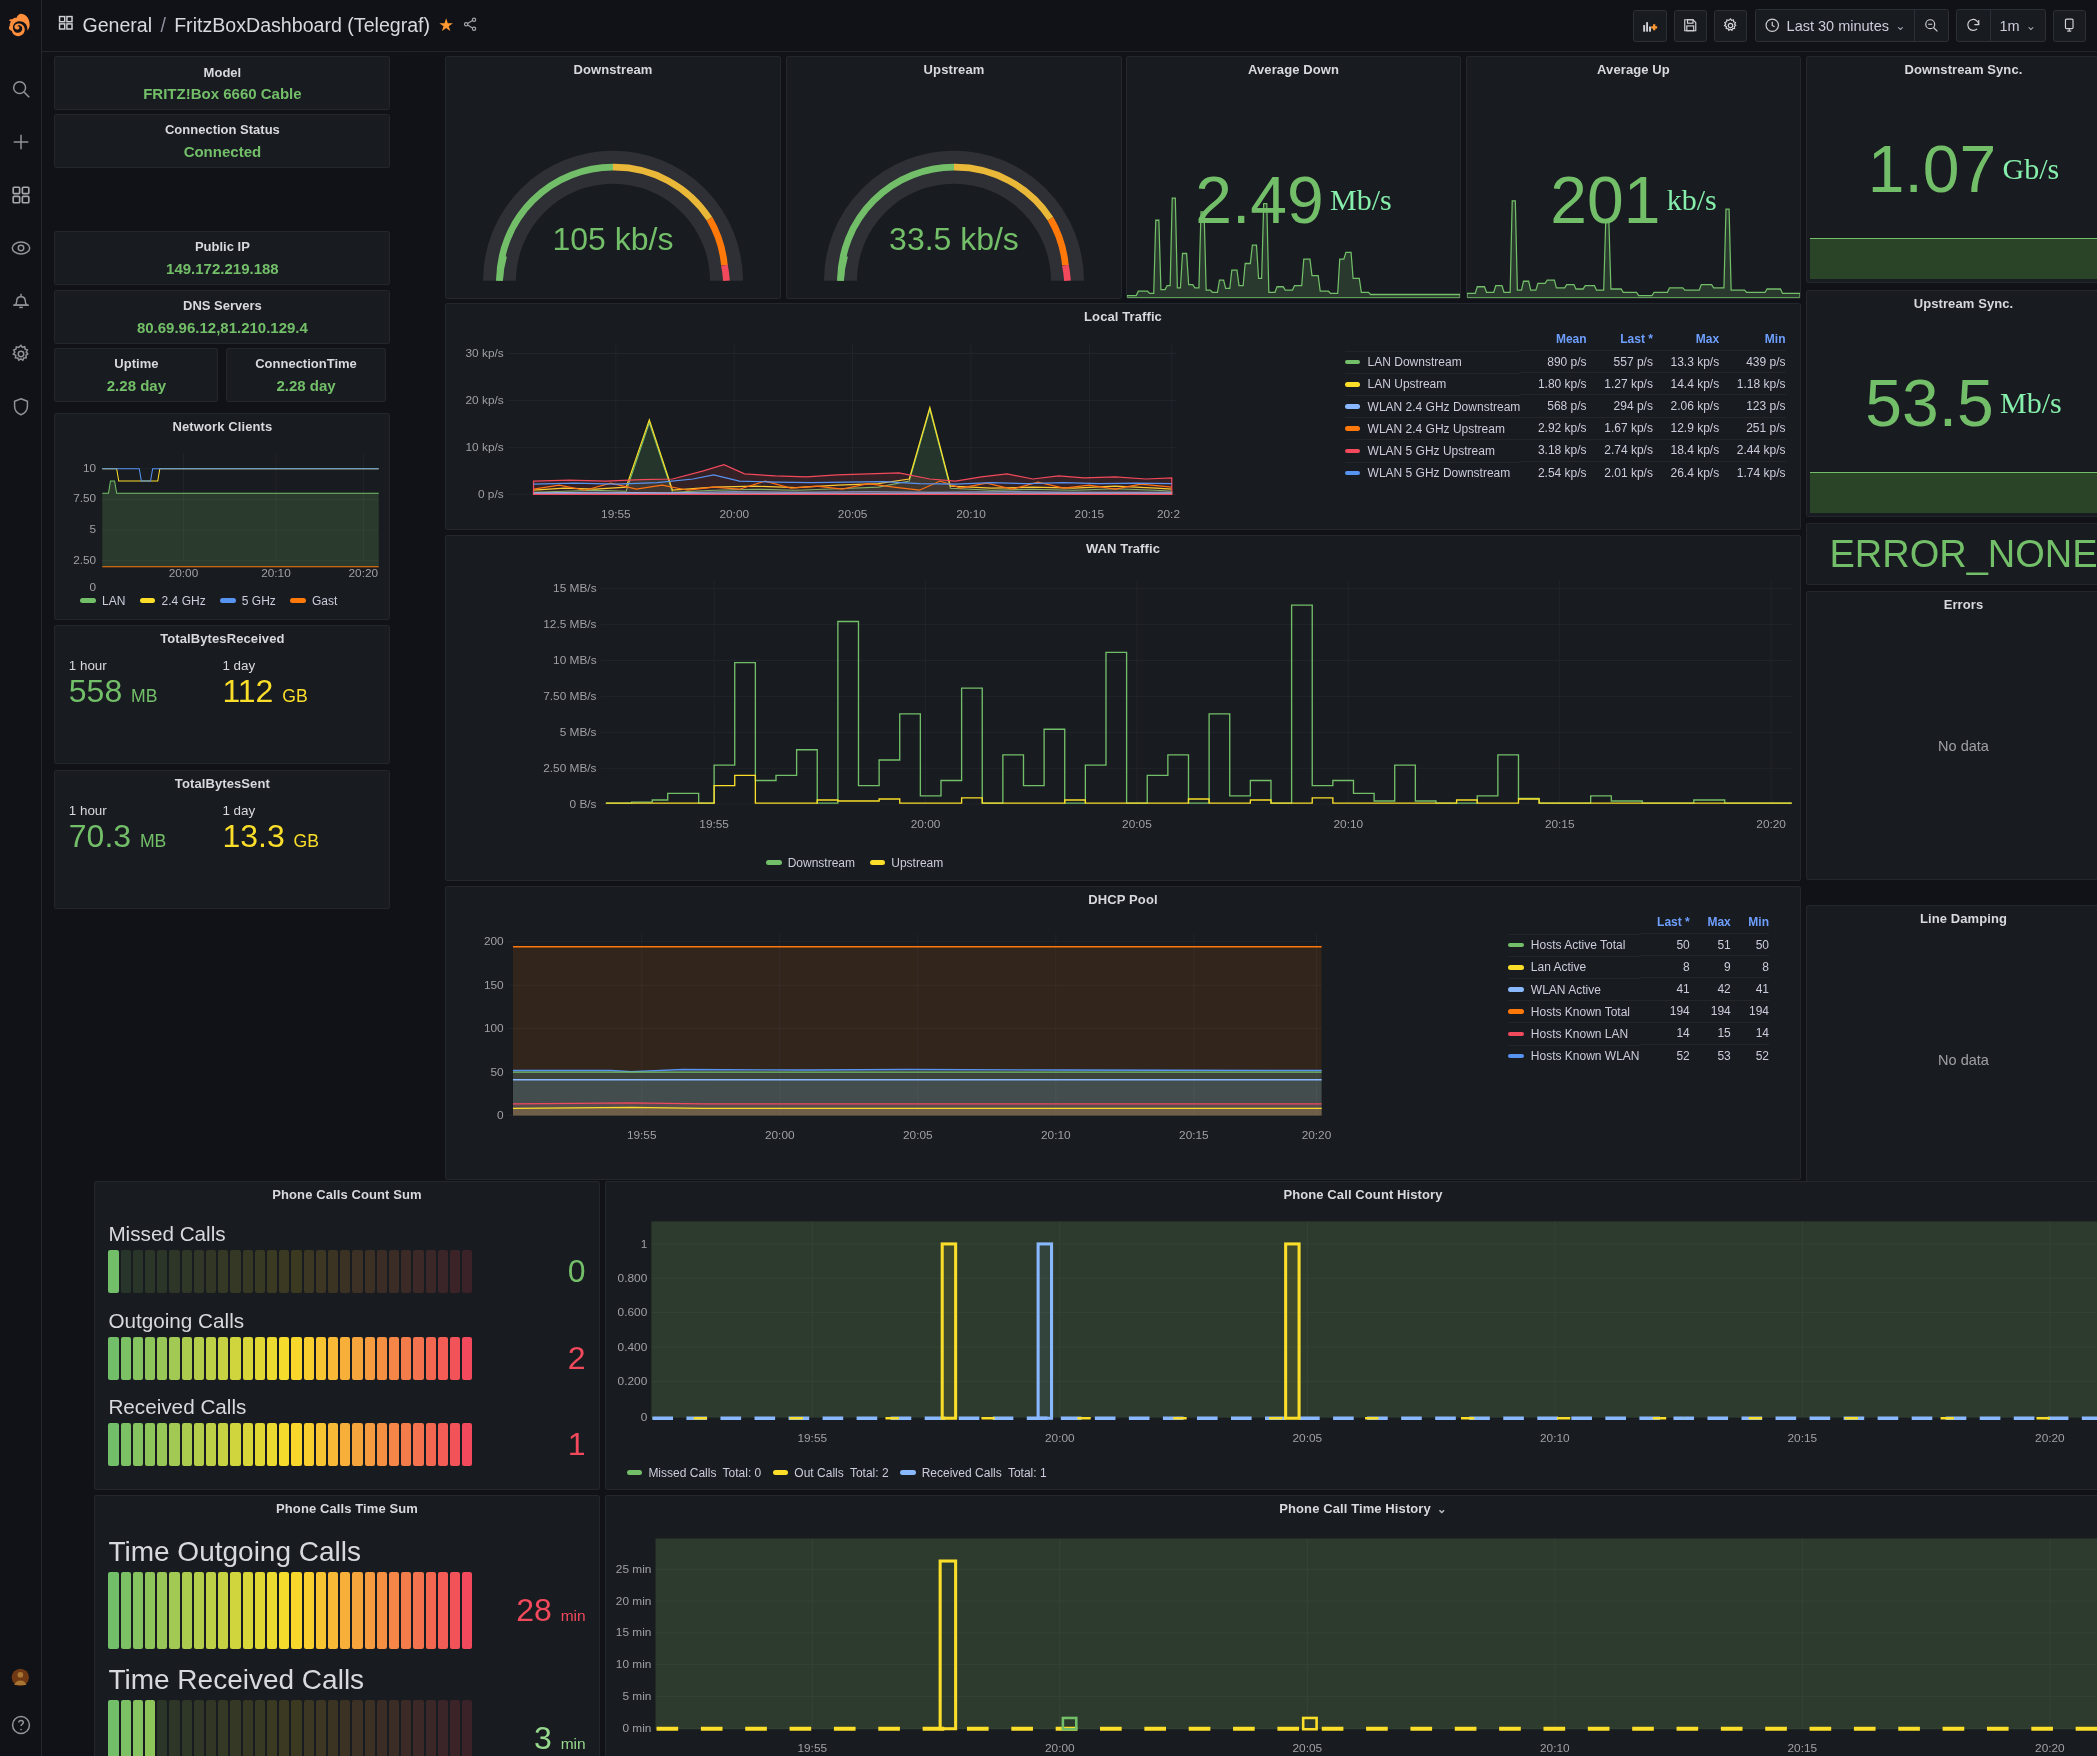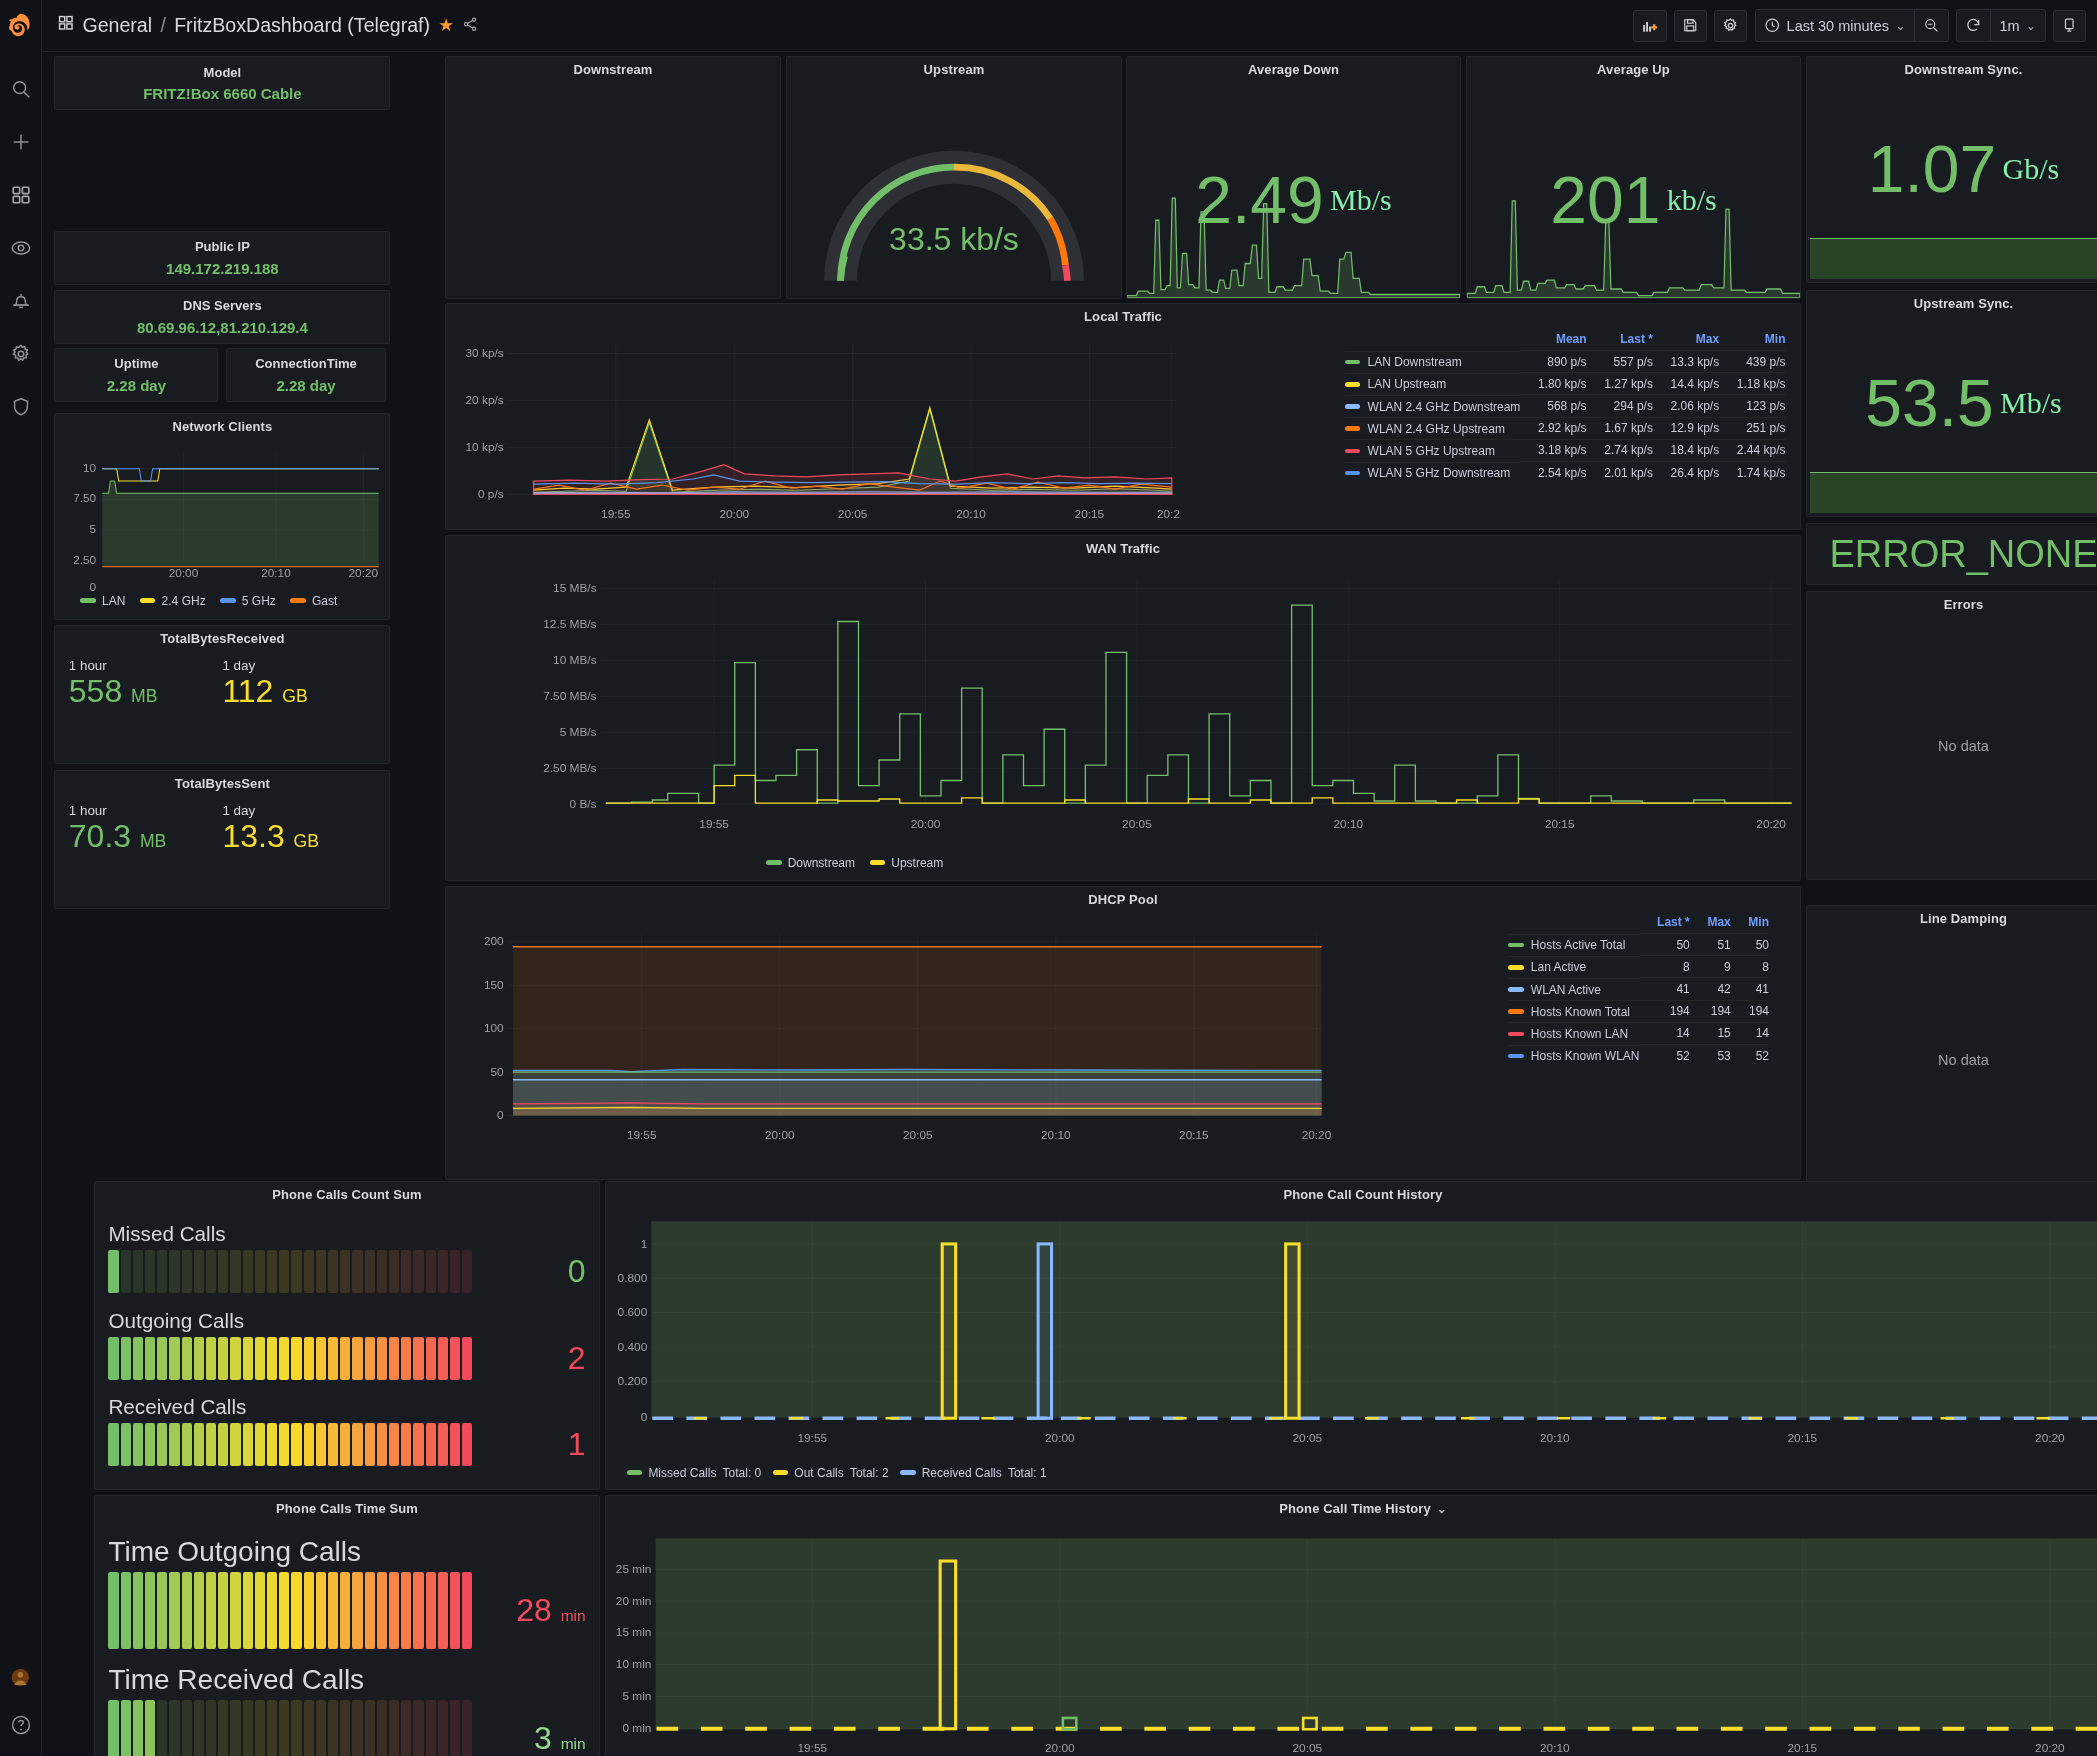--- a/index.html
+++ b/index.html
@@ -284,20 +284,26 @@
     </div>
 
     <div class="board">
 
       <div class="panel" style="left:12.4px;top:4.1px;width:336px;height:54px;">
         <div class="kv">
           <div class="lbl">Model</div>
           <div class="val">FRITZ!Box 6660 Cable</div>
         </div>
       </div>
+      <div class="panel" style="left:12.4px;top:62px;width:336px;height:54px;">
+        <div class="kv">
+          <div class="lbl">Connection Status</div>
+          <div class="val">Connected</div>
+        </div>
+      </div>
       <div class="panel" style="left:12.4px;top:179px;width:336px;height:54px;">
         <div class="kv">
           <div class="lbl">Public IP</div>
           <div class="val">149.172.219.188</div>
         </div>
       </div>
       <div class="panel" style="left:12.4px;top:238px;width:336px;height:54px;">
         <div class="kv">
           <div class="lbl">DNS Servers</div>
           <div class="val">80.69.96.12,81.210.129.4</div>
@@ -391,20 +397,31 @@
           </div>
           <div>
             <div class="sm">1 day</div>
             <div class="lg yellow"><span>13.3</span> <span class="u">GB</span></div>
           </div>
         </div>
       </div>
 
       <div class="panel" style="left:403px;top:4.1px;width:336px;height:243px;">
         <div class="ptitle">Downstream</div>
+        <div style="position:absolute;inset:0;top:31px;display:flex;align-items:center;justify-content:center;">
+          <svg width="310" height="196" viewBox="0 0 600 380">
+            <path d="M80 360 A220 220 0 0 1 520 360" fill="none" stroke="#2e3036" stroke-width="64" stroke-linecap="butt"></path>
+            <path d="M80 360 A220 220 0 0 1 300 140" fill="none" stroke="#73bf69" stroke-width="13"></path>
+            <path d="M300 140 A220 220 0 0 1 487 240" fill="none" stroke="#eab839" stroke-width="13"></path>
+            <path d="M487 240 A220 220 0 0 1 516 330" fill="none" stroke="#ff780a" stroke-width="13"></path>
+            <path d="M516 330 A220 220 0 0 1 520 360" fill="none" stroke="#f2495c" stroke-width="13"></path>
+            <path d="M80 360 A220 220 0 0 1 88 312" fill="none" stroke="#73bf69" stroke-width="13"></path>
+            <text x="300" y="300" text-anchor="middle" fill="#73bf69" font-size="62" font-family="Liberation Sans, sans-serif">105 kb/s</text>
+          </svg>
+        </div>
       </div>
 
       <div class="panel" style="left:744px;top:4.1px;width:336px;height:243px;">
         <div class="ptitle">Upstream</div>
         <div style="position:absolute;inset:0;top:31px;display:flex;align-items:center;justify-content:center;">
           <svg width="310" height="196" viewBox="0 0 600 380">
             <path d="M80 360 A220 220 0 0 1 520 360" fill="none" stroke="#2e3036" stroke-width="64" stroke-linecap="butt"></path>
             <path d="M80 360 A220 220 0 0 1 300 140" fill="none" stroke="#73bf69" stroke-width="13"></path>
             <path d="M300 140 A220 220 0 0 1 487 240" fill="none" stroke="#eab839" stroke-width="13"></path>
             <path d="M487 240 A220 220 0 0 1 516 330" fill="none" stroke="#ff780a" stroke-width="13"></path>

